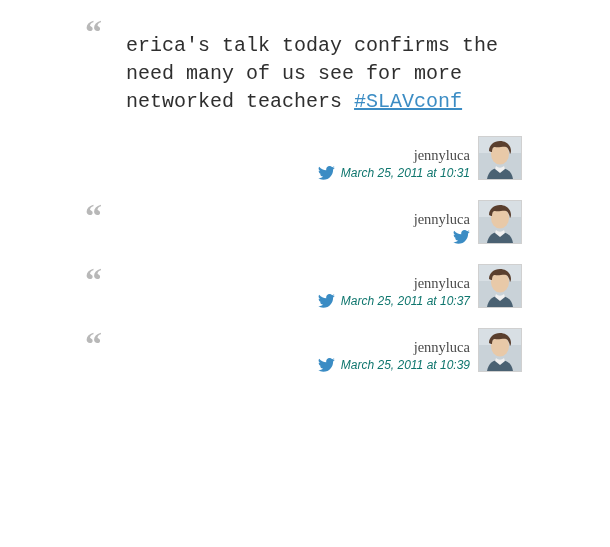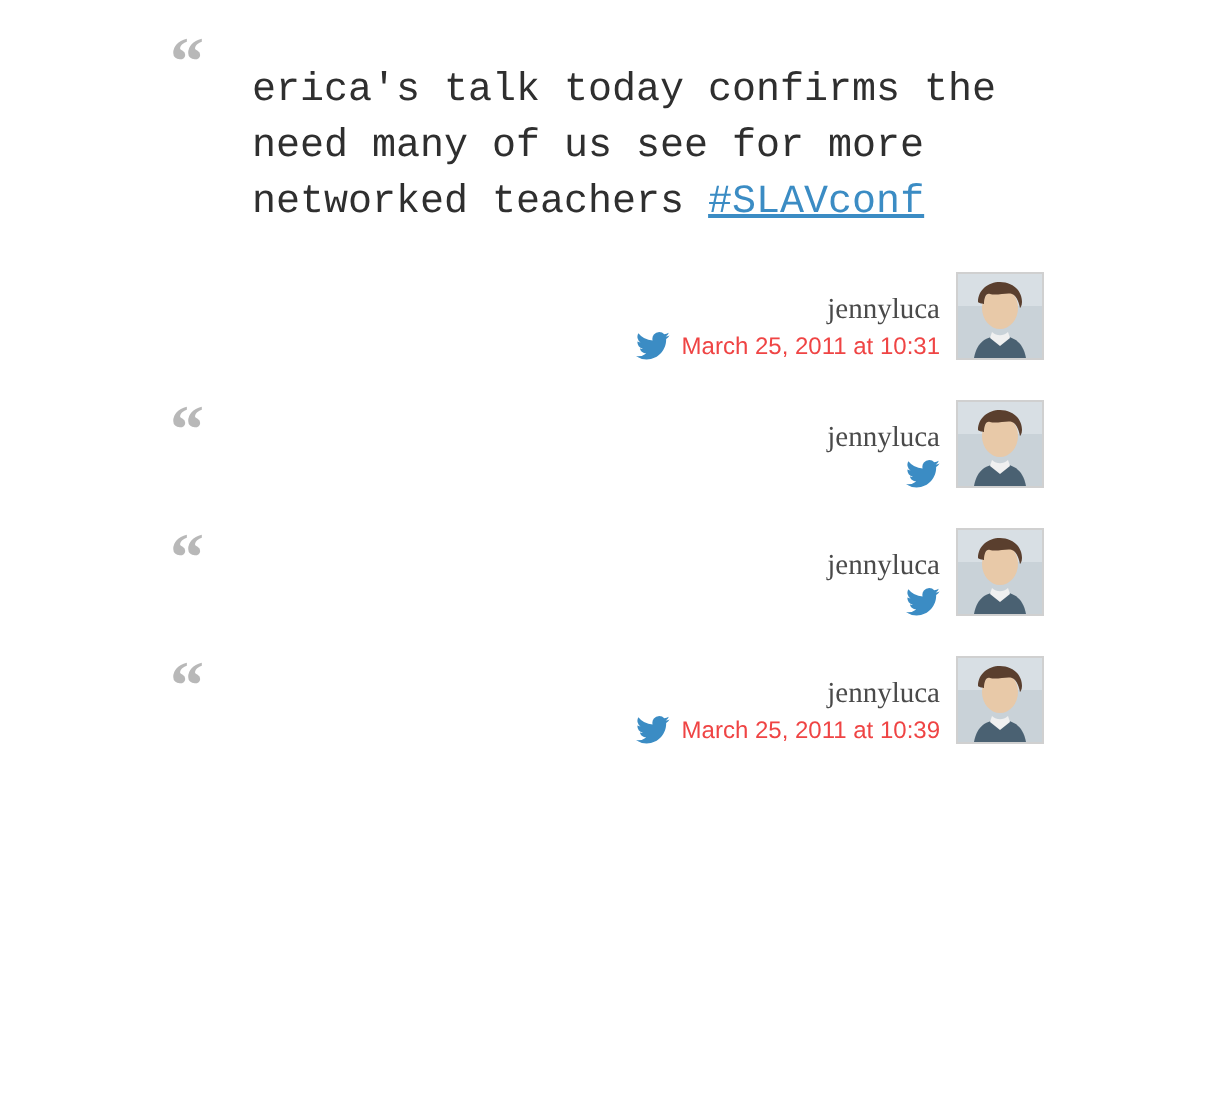--- a/index.html
+++ b/index.html
@@ -97,22 +97,23 @@
     display: inline-block;
     width: 17px;
     height: 14px;
     flex: 0 0 auto;
   }
 
   .meta-date {
     font-family: "Liberation Sans", sans-serif;
     font-size: 12px;
     line-height: 14px;
-    color: #ef4444;
+    color: #0f766e;
     white-space: nowrap;
+    font-style: italic;
   }
 
   .avatar {
     width: 42px;
     height: 42px;
     flex: 0 0 auto;
     border: 1px solid #d0d0d0;
     background: #cfd6dc;
     position: relative;
     overflow: hidden;
@@ -189,20 +190,21 @@
     <span class="quote-mark">“</span>
     <div class="meta-row">
       <div class="meta-text">
         <span class="meta-author">jennyluca</span>
         <span class="meta-line">
           <span class="bird-icon">
             <svg viewBox="0 0 17 14" xmlns="http://www.w3.org/2000/svg">
                 <path fill="#3b8cc4" d="M16.8 1.7c-.62.28-1.28.46-1.98.54.71-.43 1.26-1.1 1.52-1.9-.67.4-1.4.68-2.19.83A3.44 3.44 0 0 0 11.63 0a3.45 3.45 0 0 0-3.35 4.24A9.78 9.78 0 0 1 1.17.63a3.45 3.45 0 0 0 1.07 4.6 3.4 3.4 0 0 1-1.56-.43v.04a3.45 3.45 0 0 0 2.77 3.39c-.5.13-1.03.15-1.55.06a3.46 3.46 0 0 0 3.22 2.4A6.92 6.92 0 0 1 0 12.12 9.75 9.75 0 0 0 5.28 13.7c6.34 0 9.8-5.25 9.8-9.8l-.01-.45c.67-.48 1.26-1.1 1.73-1.75z"></path>
               </svg>
           </span>
+          <span class="meta-date">March 25, 2011 at 10:37</span>
         </span>
       </div>
       <div class="avatar">
         <svg viewBox="0 0 42 42" xmlns="http://www.w3.org/2000/svg">
           <rect width="42" height="42" fill="#c9d2d8"></rect>
           <rect x="0" y="0" width="42" height="16" fill="#d8dfe4"></rect>
           <ellipse cx="21" cy="17" rx="9" ry="10.5" fill="#e8c9a8"></ellipse>
           <path d="M10 14c0-6 5-10 11-10s11 4 11 10c0 2-1 3-1 3s-1-6-4-7c-2.5-.8-8 1-11 0-2-.7-3 2-3 5 0 0-3-.5-3-1z" fill="#5a3f2e"></path>
           <path d="M8 42c1.5-8 6-11 13-11s11.5 3 13 11z" fill="#4a6172"></path>
           <path d="M17 29c2.5 2.2 5.5 2.2 8 0l1 3-5 4-5-4z" fill="#f0f0f0"></path>

